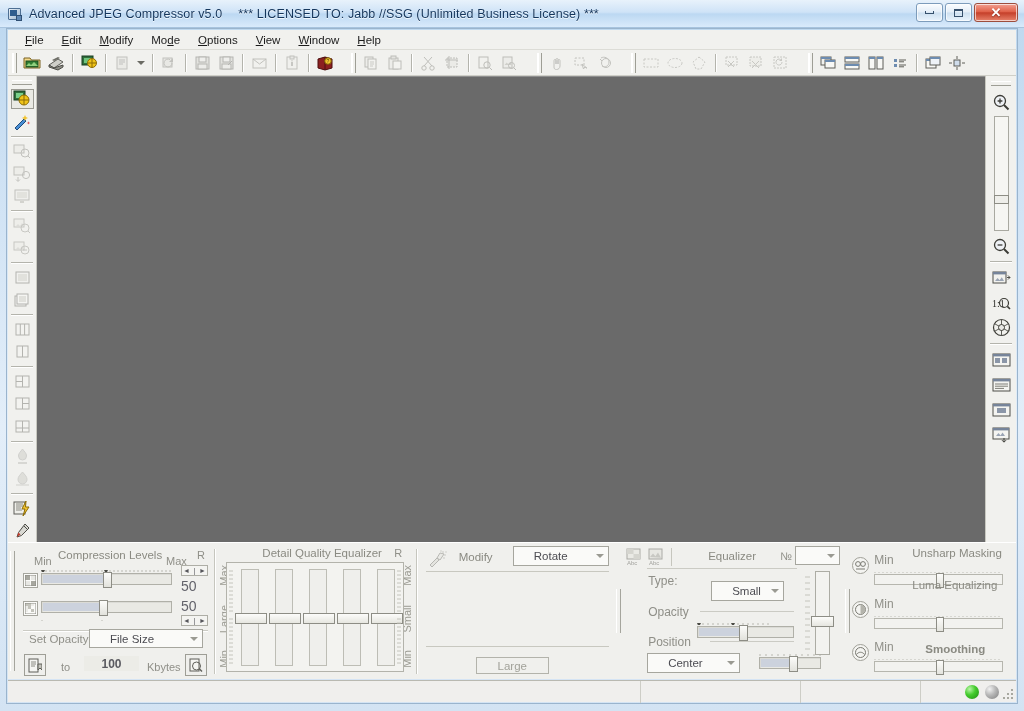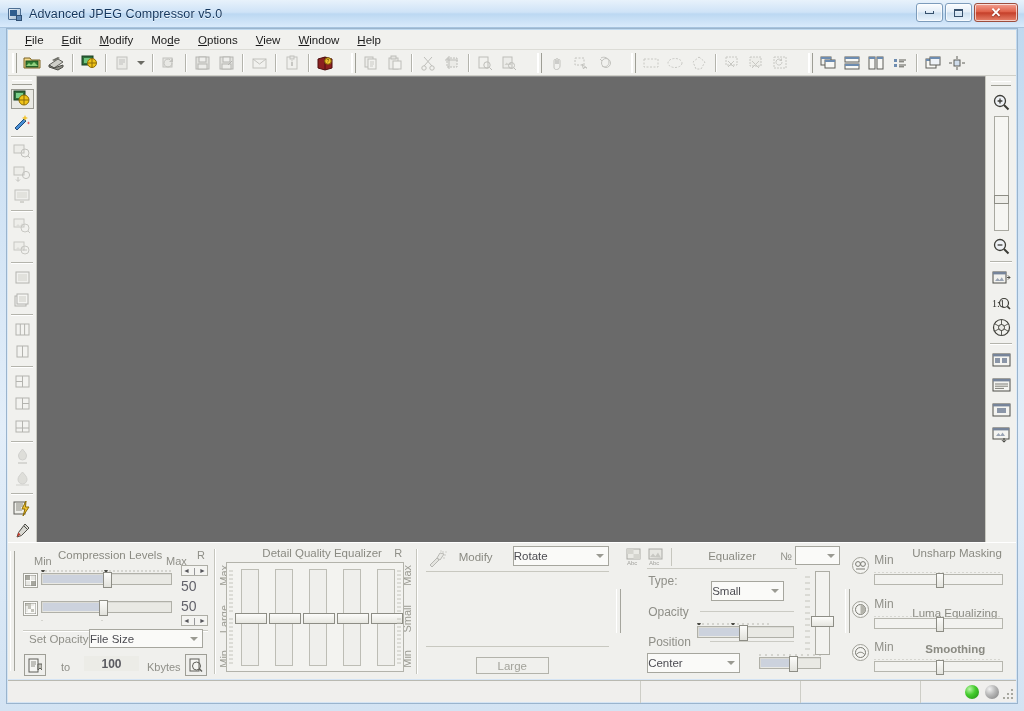--- a/index.html
+++ b/index.html
@@ -198,21 +198,21 @@
     width:27px; height:11px; border:1px solid #aeaea6; background:#f4f4f1;
     display:flex; align-items:center; justify-content:space-between;
     font-size:7px; color:#55555a; padding:0 1px;
   }
   .numbox {
     width:27px; height:18px; color:#63636b; font-size:14px;
     display:flex; align-items:center; justify-content:flex-start;
   }
   .combo {
     height:19px; background:#fafaf8; border:1px solid #a6a69e;
-    display:flex; align-items:center; padding-left:0;
+    display:flex; align-items:center; padding-left:20px;
     color:#4c4c52; font-size:11.5px; position:relative;
   }
   .combo .arrow {
     position:absolute; right:4px; top:50%; margin-top:-2px;
     width:0;height:0;border-left:4px solid transparent;border-right:4px solid transparent;
     border-top:4px solid #9a9a92;
   }
   .flatbtn {
     width:22px; height:22px; border:1px solid #9e9e96; background:#efefec;
     display:flex;align-items:center;justify-content:center;
@@ -295,20 +295,21 @@
 
 <div id="app">
 
   <div class="titlebar">
     <div class="tb-icon">
       <div class="ic-bg"></div>
         <div class="ic-in"></div>
         <div class="ic-st"></div>
     </div>
     <span class="title-text">Advanced JPEG Compressor v5.0</span>
+    <span class="title-text title-lic">*** LICENSED TO:  Jabb //SSG    (Unlimited Business License) ***</span>
     <div class="win-buttons">
       <div class="wbtn">
           <div class="glyph-min"></div>
         </div>
       <div class="wbtn">
           <div class="glyph-max"></div>
         </div>
       <div class="wbtn close">
           <span class="glyph-x">✕</span>
         </div>
@@ -1046,21 +1047,21 @@
         <div class="thinthumb" style="left:61px;"></div>
       </div>
 
       <div class="circicon" style="top:58px;">
         <svg width="15" height="15" viewBox="0 0 15 15">
             <circle cx="7.5" cy="7.5" r="5" fill="none" stroke="#7a7a72"></circle>
             <path d="M7.5 2.5a5 5 0 0 1 0 10z" fill="#b4b4ac"></path>
           </svg>
       </div>
       <div class="plabel enh-row" style="top:54px;font-size:12px;">Min</div>
-      <div class="ptitle enh-row" style="top:64px;left:60px;">Luma Equalizing</div>
+      <div class="ptitle enh-row" style="top:36px;left:60px;">Luma Equalizing</div>
       <div class="ticks" style="position:absolute;left:22px;top:68px;width:129px;">
         <svg width="129" height="5">
             <g stroke="#bdbdb5">
               <path d="M1 0v4M5 0v3M9 0v3M13 0v3M17 0v3M21 0v3M25 0v3M29 0v3M33 0v3M37 0v3M41 0v3M45 0v3M49 0v3M53 0v3M57 0v3M61 0v3M65 0v4M69 0v3M73 0v3M77 0v3M81 0v3M85 0v3M89 0v3M93 0v3M97 0v3M101 0v3M105 0v3M109 0v3M113 0v3M117 0v3M121 0v3M125 0v3"></path>
             </g>
           </svg>
       </div>
       <div class="thintrack" style="position:absolute;left:22px;top:75px;width:129px;">
         <div class="thinthumb" style="left:61px;"></div>
       </div>

